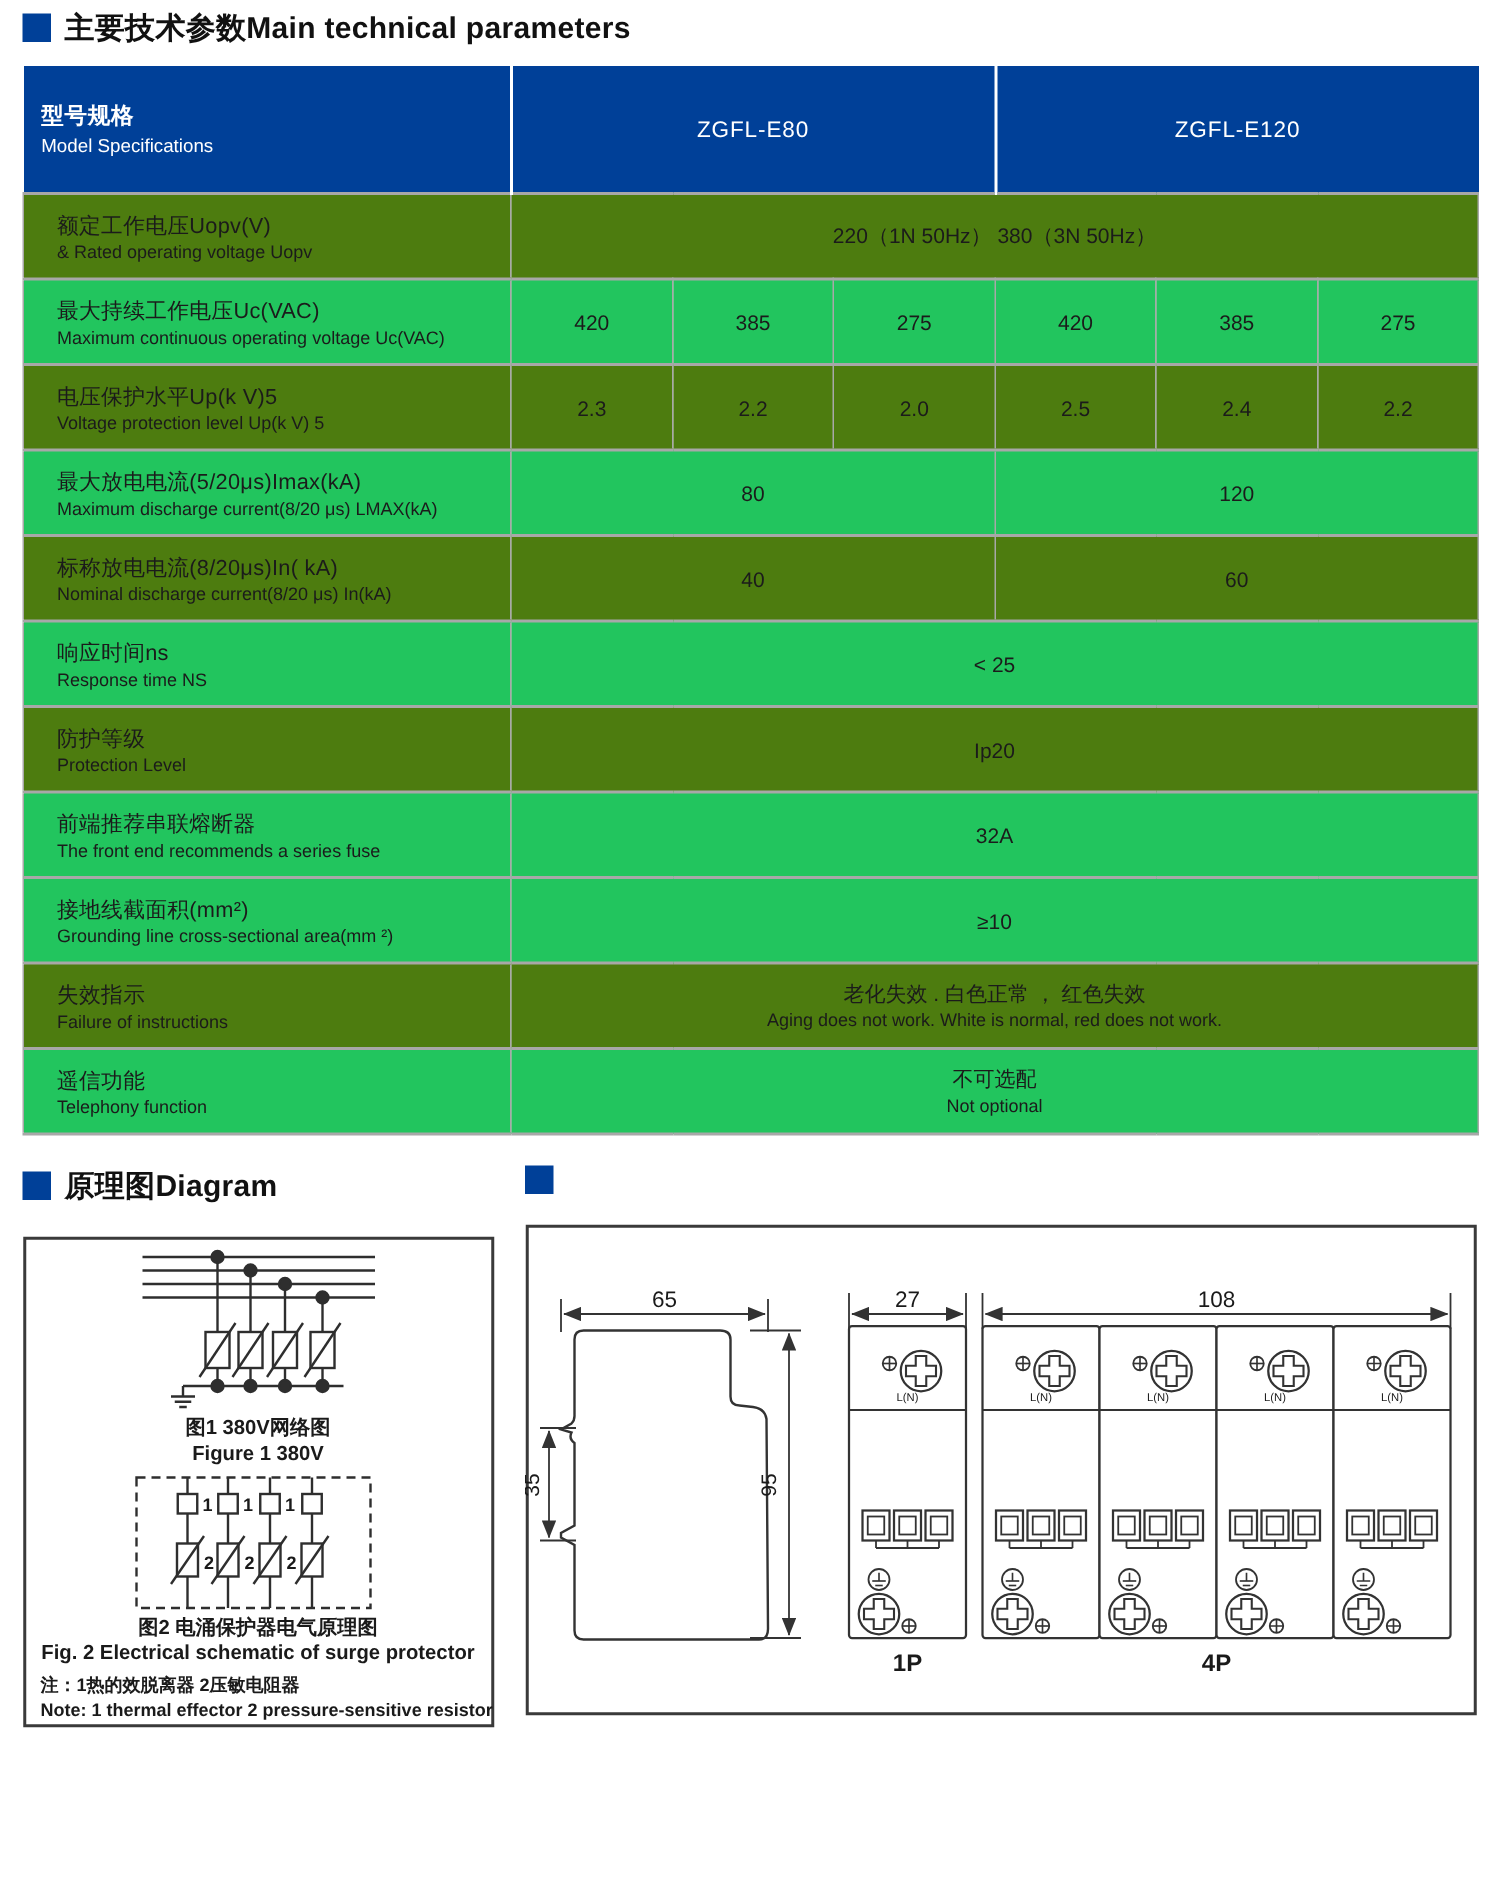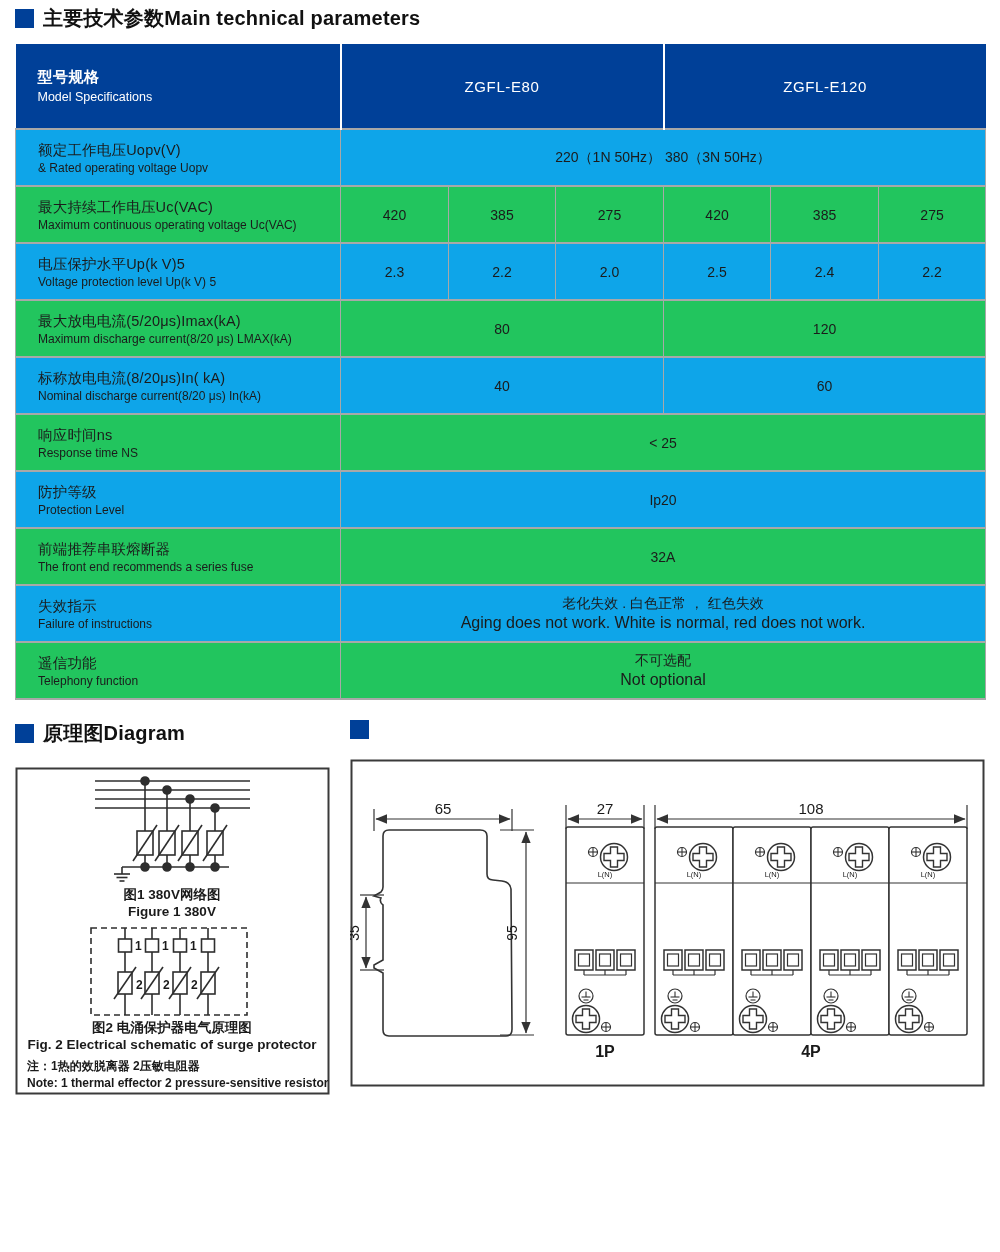--- a/index.html
+++ b/index.html
@@ -5,33 +5,33 @@
   html,body { margin:0; padding:0; background:#ffffff; }
   body { width:1000px; font-family:"Liberation Sans", sans-serif; color:#1a1a1a; }
   .page { padding:5px 15px 20px 15px; }
 
   .sec-title { display:flex; align-items:center; gap:9px; font-size:20px; font-weight:700; color:#111; letter-spacing:0.2px; }
   .sq { width:19px; height:19px; background:#004098; flex:0 0 auto; }
 
   
   table.spec { border-collapse:collapse; table-layout:fixed; width:970px; margin-top:12px; }
   table.spec td { border:1px solid #a8a8a8; border-top:2px solid #a8a8a8; border-bottom:2px solid #a8a8a8; height:53px; background:#22c55e; }
-  table.spec tr.g td { background:#0ea5e9;margin-top:32px; }
+  table.spec tr.g td { background:#4d7c0f;margin-top:32px; }
   table.spec th { background:#004098; color:#fff; border:none; border-right:2px solid #fff; height:82px; font-weight:400; }
   table.spec th:last-child { border-right:none; }
-  th.hlbl { text-align:left; padding-left:22px; }
+  th.hlbl { text-align:left; padding-left:12px; }
   .hzh { font-size:15px; font-weight:600; letter-spacing:0.5px; }
   .hen { font-size:12.5px; margin-top:3px; }
   th.model { text-align:center; font-size:15px; letter-spacing:0.6px; }
   td.lbl { text-align:left; padding:0 6px 0 22px; }
   .zh { font-size:14.5px; color:#1b1b1b; letter-spacing:0.2px; }
   .en { font-size:12px; color:#1b1b1b; margin-top:1px; }
   td.v { text-align:center; font-size:14px; color:#1b1b1b; }
   .vzh { font-size:14px; }
-  .ven { font-size:16px; margin-top:1px; }
+  .ven { font-size:12px; margin-top:1px; }
 
   
   .diagrams { display:flex; margin-top:20px; }
   .dcol-l { width:315px; }
   .dgap { width:20px; }
   .dcol-r { width:635px; }
   .diagbox { margin-top:20px; display:block; }
 
   svg text { fill:#1a1a1a; }
   .cap { font-size:13.5px; font-weight:600; text-anchor:middle; }
@@ -142,20 +142,27 @@
 
     <tr>
       <td class="lbl">
         <div class="zh">前端推荐串联熔断器</div>
         <div class="en">The front end recommends a series fuse</div>
       </td>
       <td class="v" colspan="6">32A</td>
     </tr>
 
 
+    <tr>
+      <td class="lbl">
+        <div class="zh">接地线截面积(mm²)</div>
+        <div class="en">Grounding line cross-sectional area(mm ²)</div>
+      </td>
+      <td class="v" colspan="6">≥10</td>
+    </tr>
 
     <tr class="g">
       <td class="lbl">
         <div class="zh">失效指示</div>
         <div class="en">Failure of instructions</div>
       </td>
       <td class="v" colspan="6">
         <div class="vzh">老化失效 . 白色正常 ， 红色失效</div>
         <div class="ven">Aging does not work. White is normal, red does not work.</div>
       </td>

